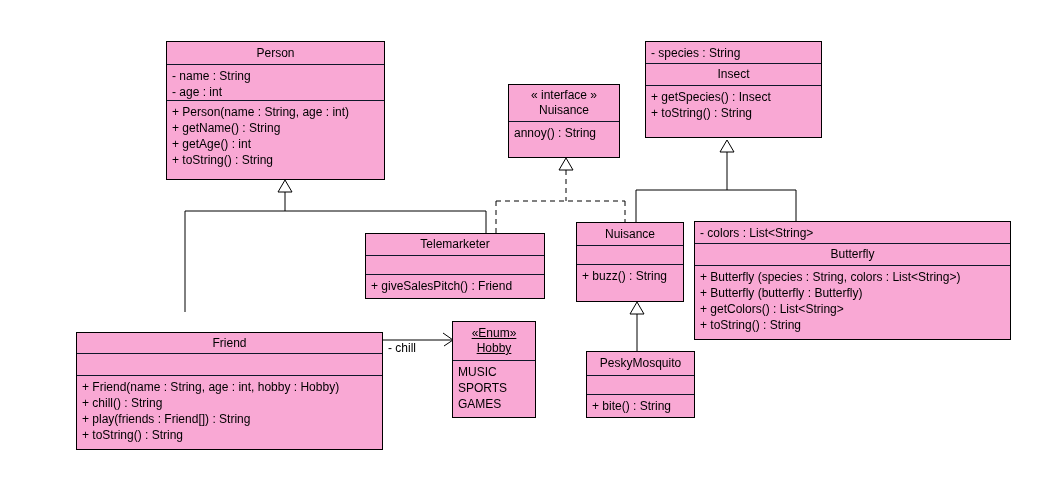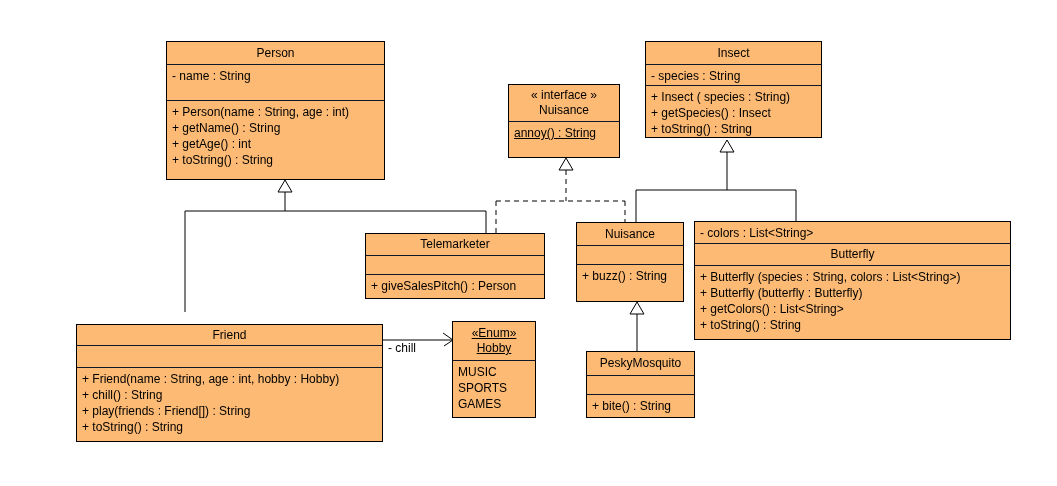--- a/index.html
+++ b/index.html
@@ -3,21 +3,21 @@
 <meta charset="utf-8">
 <style>
   html,body { margin:0; padding:0; background:#fff; }
   .canvas {
     position:relative; width:1057px; height:486px; background:#ffffff;
     font-family:"Liberation Sans", sans-serif; font-size:12px; color:#000;
     overflow:hidden;
   }
   .wires { position:absolute; left:0; top:0; width:1057px; height:486px; }
   .uml-box {
-    position:absolute; background:#fdba74; border:1px solid #000;
+    position:absolute; background:#f9a8d4; border:1px solid #000;
     box-sizing:border-box;
   }
   .sec { box-sizing:border-box; }
   .sec + .sec { border-top:1px solid #0f172a; }
   .title-sec {
     display:flex; flex-direction:column; align-items:center; justify-content:center;
     text-align:center;
   }
   .title-sec .tline { line-height:15px; white-space:nowrap; }
   .body-sec { padding:3px 0 0 5px; }
@@ -67,60 +67,60 @@
   </svg>
 
   <div class="assoc-label" style="left:388px; top:341px;">- chill</div>
 
   <div class="uml-box" style="left:166px; top:41px; width:219px; height:139px;">
     <div class="sec title-sec" style="height:22px;">
       <div class="tline">Person</div>
     </div>
     <div class="sec body-sec" style="height:36px;">
       <div class="line">- name : String</div>
+      <div class="line">- age : int</div>
     </div>
     <div class="sec body-sec" style="height:79px;">
       <div class="line">+ Person(name : String, age : int)</div>
       <div class="line">+ getName() : String</div>
       <div class="line">+ getAge() : int</div>
       <div class="line">+ toString() : String</div>
     </div>
   </div>
 
   <div class="uml-box" style="left:508px; top:84px; width:112px; height:74px;">
     <div class="sec title-sec" style="height:36px;">
       <div class="tline">« interface »</div>
       <div class="tline">Nuisance</div>
     </div>
-    <div class="sec body-sec" style="height:36px;text-decoration:underline;">
+    <div class="sec body-sec" style="height:36px;">
       <div class="line">annoy() : String</div>
     </div>
   </div>
 
   <div class="uml-box" style="left:645px; top:41px; width:177px; height:97px;">
+    <div class="sec body-sec" style="height:21px;">
+      <div class="line">- species : String</div>
+    </div>
     <div class="sec title-sec" style="height:22px;">
       <div class="tline">Insect</div>
     </div>
-    <div class="sec body-sec" style="height:21px;">
-      <div class="line">- species : String</div>
-    </div>
     <div class="sec body-sec" style="height:52px;">
-      <div class="line">+ Insect ( species : String)</div>
       <div class="line">+ getSpecies() : Insect</div>
       <div class="line">+ toString() : String</div>
     </div>
   </div>
 
   <div class="uml-box" style="left:365px; top:233px; width:180px; height:66px;">
     <div class="sec title-sec" style="height:21px;">
       <div class="tline">Telemarketer</div>
     </div>
     <div class="sec body-sec" style="height:19px;"></div>
     <div class="sec body-sec" style="height:24px;">
-      <div class="line">+ giveSalesPitch() : Person</div>
+      <div class="line">+ giveSalesPitch() : Friend</div>
     </div>
   </div>
 
   <div class="uml-box" style="left:576px; top:222px; width:108px; height:80px;">
     <div class="sec title-sec" style="height:22px;">
       <div class="tline">Nuisance</div>
     </div>
     <div class="sec body-sec" style="height:19px;"></div>
     <div class="sec body-sec" style="height:37px;">
       <div class="line">+ buzz() : String</div>
@@ -135,21 +135,21 @@
       <div class="tline">Butterfly</div>
     </div>
     <div class="sec body-sec" style="height:74px;">
       <div class="line">+ Butterfly (species : String, colors : List&lt;String&gt;)</div>
       <div class="line">+ Butterfly (butterfly : Butterfly)</div>
       <div class="line">+ getColors() : List&lt;String&gt;</div>
       <div class="line">+ toString() : String</div>
     </div>
   </div>
 
-  <div class="uml-box" style="left:76px; top:324px; width:307px; height:118px;">
+  <div class="uml-box" style="left:76px; top:332px; width:307px; height:118px;">
     <div class="sec title-sec" style="height:20px;">
       <div class="tline">Friend</div>
     </div>
     <div class="sec body-sec" style="height:22px;"></div>
     <div class="sec body-sec" style="height:74px;">
       <div class="line">+ Friend(name : String, age : int, hobby : Hobby)</div>
       <div class="line">+ chill() : String</div>
       <div class="line">+ play(friends : Friend[]) : String</div>
       <div class="line">+ toString() : String</div>
     </div>

